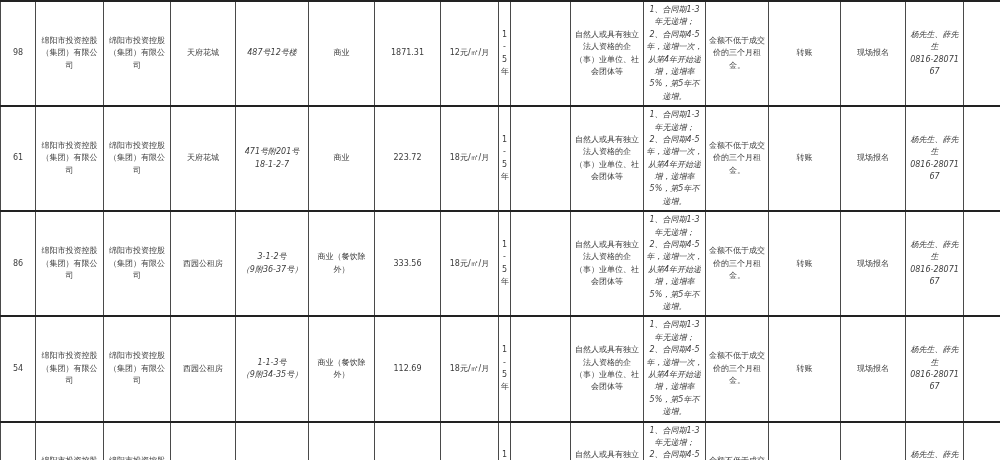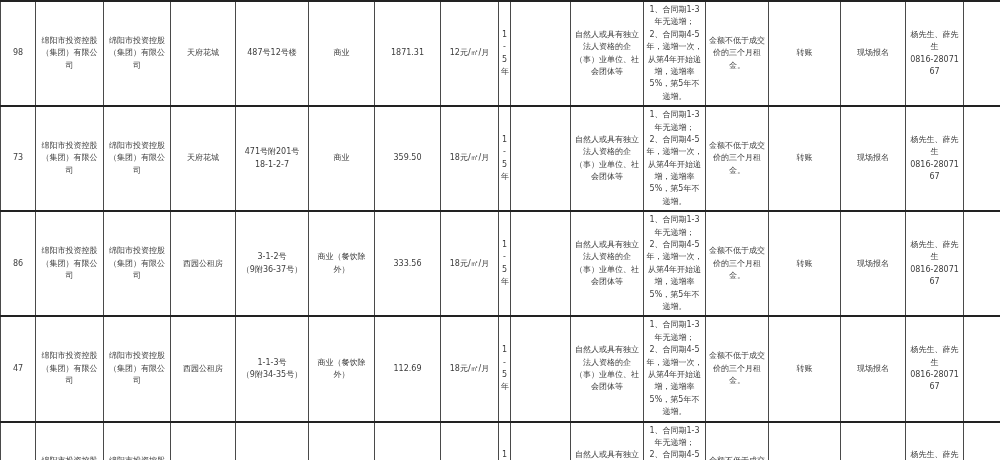--- a/index.html
+++ b/index.html
@@ -25,21 +25,21 @@
     font-size: 8px;
     line-height: 1.55;
     color: #3c3c3c;
     text-align: center;
     vertical-align: middle;
     padding: 2px 2px;
     overflow: hidden;
     word-break: break-all;
   }
   table.listing tr { height: 76px; }
-  td.pre { white-space: pre-line; }
+  td.pre { white-space: pre-line; font-style: italic; }
   
   .w1  { width: 35px; }
   .w2  { width: 68px; }
   .w3  { width: 67px; }
   .w4  { width: 65px; }
   .w5  { width: 73px; }
   .w6  { width: 66px; }
   .w7  { width: 66px; }
   .w8  { width: 58px; }
   .w9  { width: 12px; }
@@ -91,28 +91,28 @@
         <td class="pre">1、合同期1-3年无递增；
 2、合同期4-5年，递增一次，从第4年开始递增，递增率5%，第5年不递增。</td>
         <td>金额不低于成交价的三个月租金。</td>
         <td>转账</td>
         <td>现场报名</td>
         <td class="pre">杨先生、薛先生
 0816-2807167</td>
         <td></td>
       </tr>
       <tr>
-        <td>73</td>
+        <td>61</td>
         <td>绵阳市投资控股（集团）有限公司</td>
         <td>绵阳市投资控股（集团）有限公司</td>
         <td>天府花城</td>
         <td class="pre">471号附201号
 18-1-2-7</td>
         <td>商业</td>
-        <td>359.50</td>
+        <td>223.72</td>
         <td>18元/㎡/月</td>
         <td>1-5年</td>
         <td></td>
         <td>自然人或具有独立法人资格的企（事）业单位、社会团体等</td>
         <td class="pre">1、合同期1-3年无递增；
 2、合同期4-5年，递增一次，从第4年开始递增，递增率5%，第5年不递增。</td>
         <td>金额不低于成交价的三个月租金。</td>
         <td>转账</td>
         <td>现场报名</td>
         <td class="pre">杨先生、薛先生
@@ -135,21 +135,21 @@
         <td class="pre">1、合同期1-3年无递增；
 2、合同期4-5年，递增一次，从第4年开始递增，递增率5%，第5年不递增。</td>
         <td>金额不低于成交价的三个月租金。</td>
         <td>转账</td>
         <td>现场报名</td>
         <td class="pre">杨先生、薛先生
 0816-2807167</td>
         <td></td>
       </tr>
       <tr>
-        <td>47</td>
+        <td>54</td>
         <td>绵阳市投资控股（集团）有限公司</td>
         <td>绵阳市投资控股（集团）有限公司</td>
         <td>西园公租房</td>
         <td class="pre">1-1-3号
 （9附34-35号）</td>
         <td>商业（餐饮除外）</td>
         <td>112.69</td>
         <td>18元/㎡/月</td>
         <td>1-5年</td>
         <td></td>

